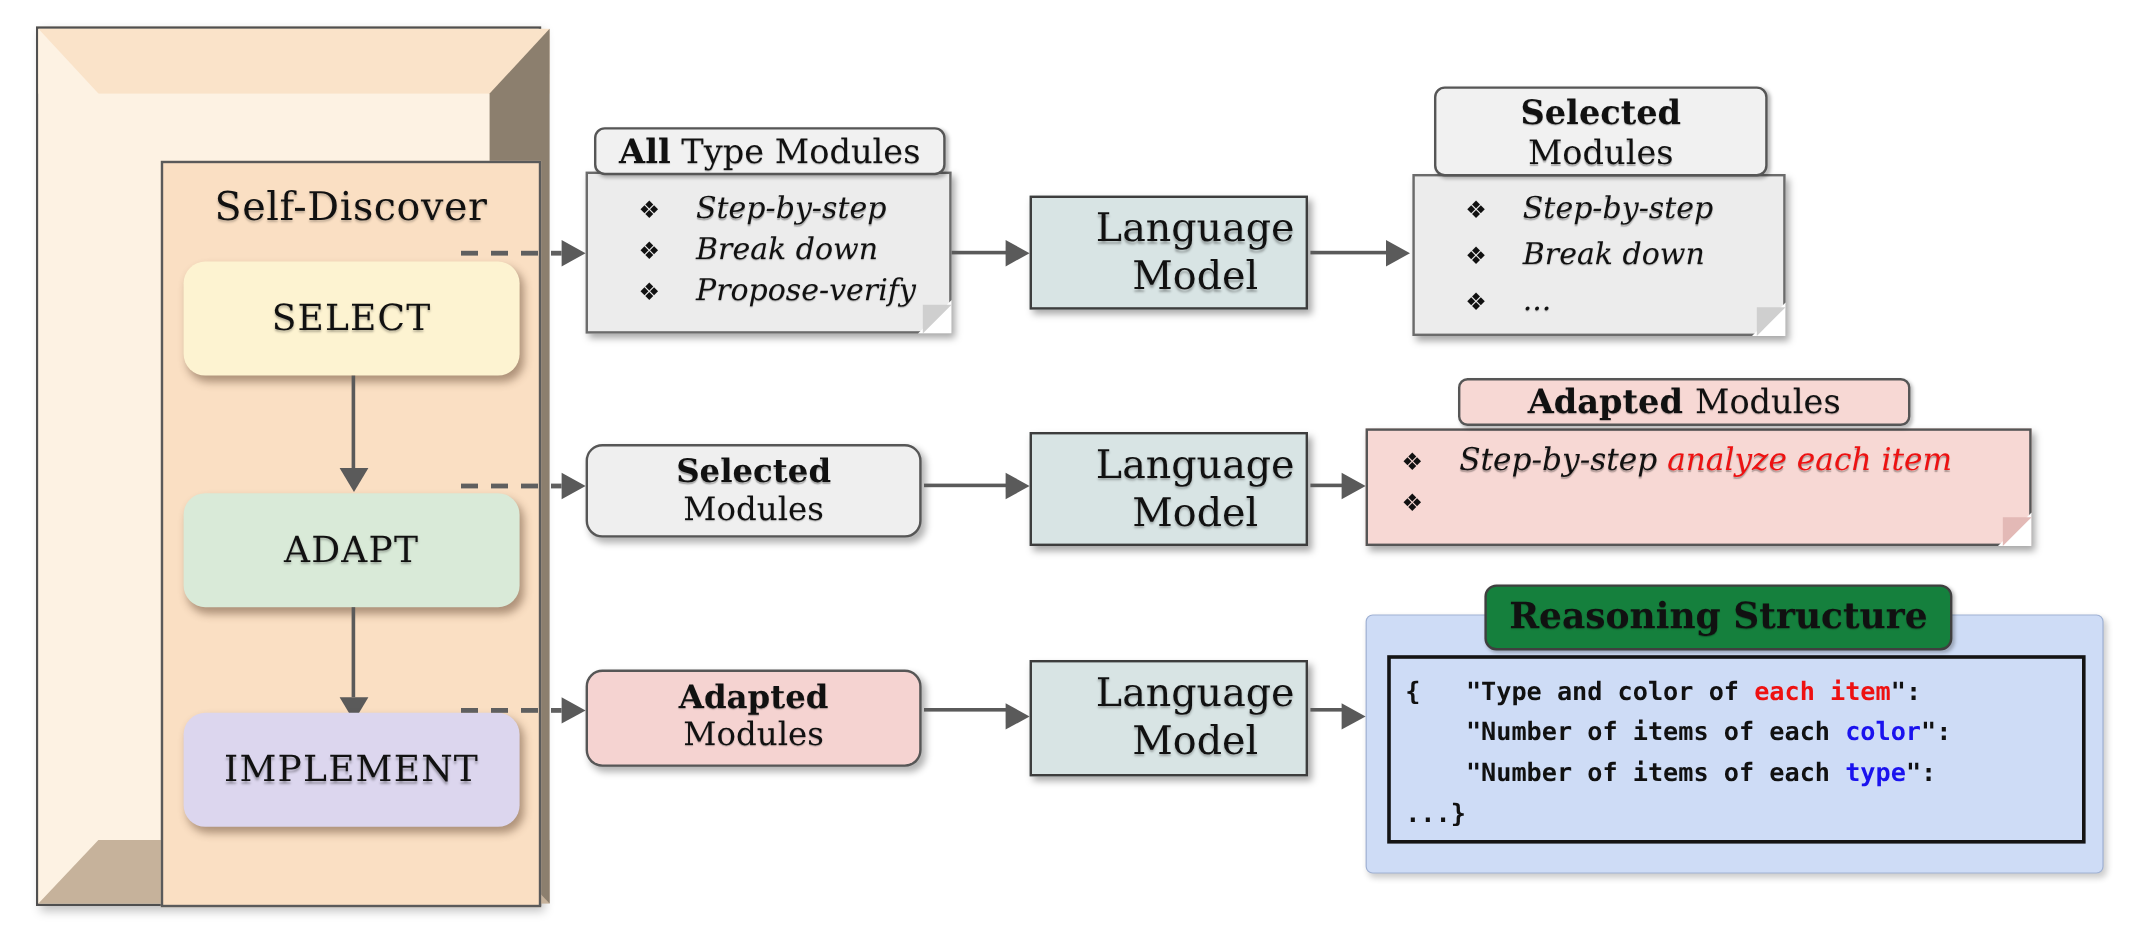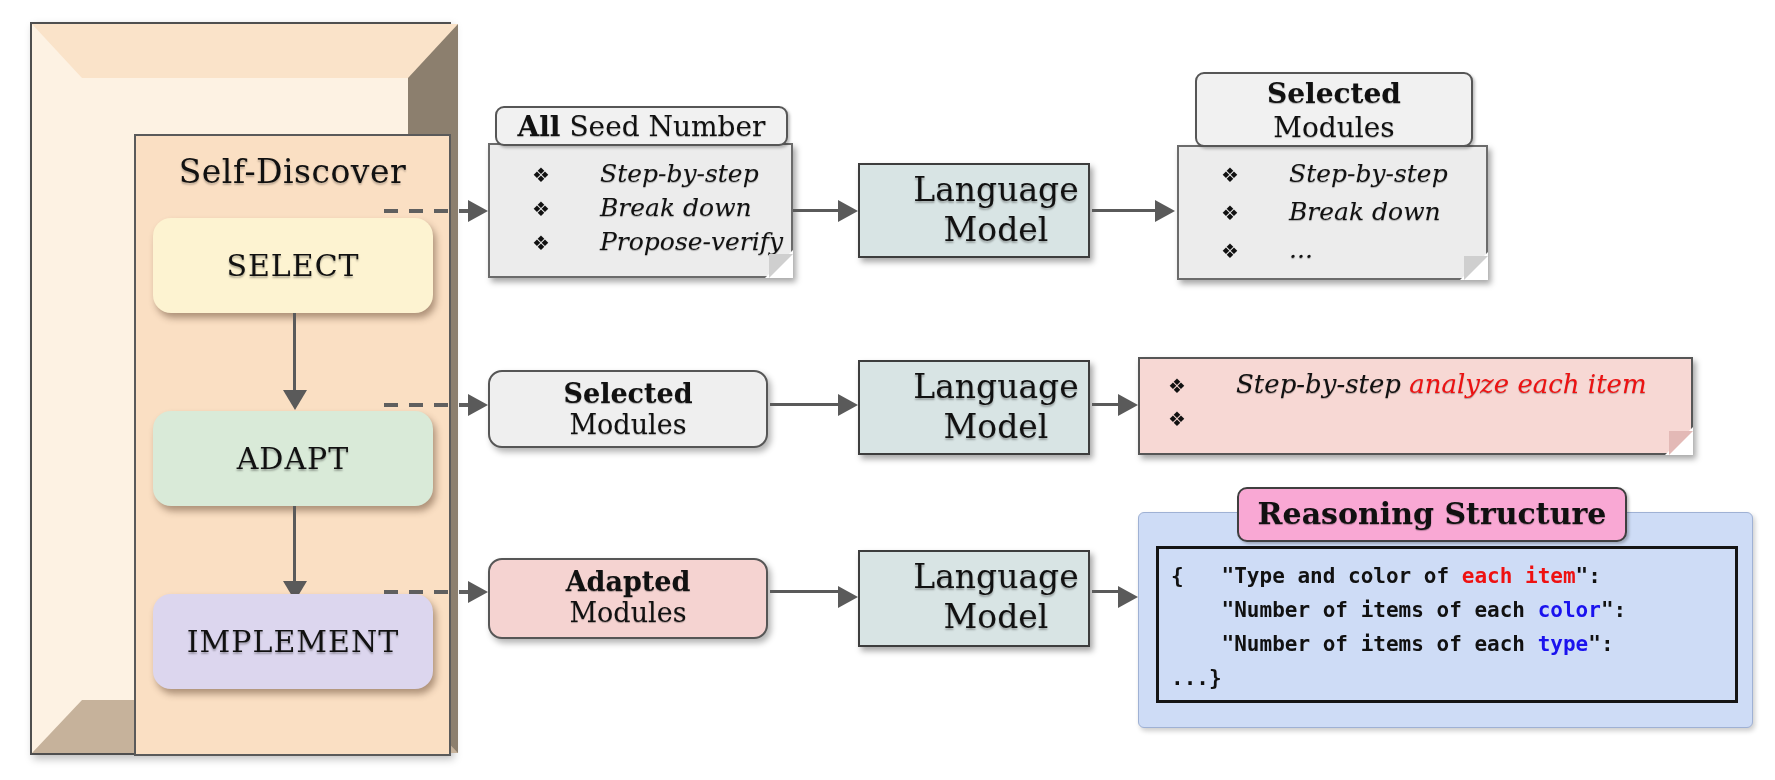--- a/index.html
+++ b/index.html
@@ -51,21 +51,21 @@
        box-shadow:2px 2px 3px rgba(0,0,0,.25);}
   .fold-cut{position:absolute;right:-2px;bottom:-2px;width:0;height:0;
             border-bottom:28px solid #ffffff;border-left:28px solid transparent;}
   .fold-flap{position:absolute;right:-2px;bottom:-2px;width:0;height:0;
              border-top:24px solid #cfcfcf;border-right:24px solid transparent;}
   .fold-flap.pink{border-top-color:#e3b9b6;}
   .mods{display:flex;flex-direction:column;}
   .mod-row{display:flex;align-items:baseline;}
   .bullet{font-family:"DejaVu Sans","Liberation Sans",sans-serif;font-size:20px;
           margin-left:42px;width:30px;flex:0 0 auto;}
-  .mod-text{font-style:italic;font-size:25px;margin-left:38px;white-space:nowrap;
+  .mod-text{font-style:italic;font-size:25px;margin-left:18px;white-space:nowrap;
             text-shadow:0 1px 1px rgba(0,0,0,.3);}
   b,.bold{font-weight:bold;text-align:center;}
 
   
   .note-seed{left:488px;top:143px;width:305px;height:135px;}
   .tab-seed{left:495px;top:106px;width:293px;height:40px;font-size:28px;line-height:37px;
             text-shadow:0 1px 1px rgba(0,0,0,.3);}
   .note-seed .mods{padding-top:14px;}
   .note-seed .mod-row{height:34px;}
   .a1a{left:793px;width:47px;} .ah1a{left:838px;top:200px;}
@@ -100,21 +100,21 @@
   .note-adapted .mod-row{height:38px;}
   .note-adapted .bullet{margin-left:28px;}
   .note-adapted .mod-text{font-size:26px;}
 
   
   .a3a{left:770px;width:70px;} .ah3a{left:838px;top:586px;}
   .a3b{left:1092px;width:28px;} .ah3b{left:1118px;top:586px;}
   .blue-panel{position:absolute;left:1138px;top:512px;width:615px;height:216px;
               background:#cedcf6;border:1px solid #9fb1d4;border-radius:6px;
               box-sizing:border-box;box-shadow:2px 3px 5px rgba(0,0,0,.2);}
-  .tab-reason{left:1237px;top:487px;width:390px;height:55px;background:#f9a8d4;
+  .tab-reason{left:1237px;top:487px;width:390px;height:55px;background:#15803d;
               font-size:30px;line-height:50px;font-weight:bold;border-radius:10px;
               border-color:#3f3f3f;text-shadow:0 1px 1px rgba(0,0,0,.3);}
   .code-box{position:absolute;left:17px;top:33px;width:582px;height:157px;
             border:3px solid #141414;box-sizing:border-box;padding:10px 12px;
             font-family:"DejaVu Sans Mono","Liberation Mono",monospace;
             font-weight:bold;font-size:21px;line-height:34px;}
   .code-line{white-space:pre;}
   .seg{white-space:pre;}
   [data-color="red"]{color:var(--c-red,#ee1111);}
   [data-color="blue"]{color:var(--c-blue,#1a12ee);}
@@ -150,21 +150,21 @@
   </div>
 
   <div class="dashline d1"></div>
   <div class="ahead dh1"></div>
   <div class="dashline d2"></div>
   <div class="ahead dh2"></div>
   <div class="dashline d3"></div>
   <div class="ahead dh3"></div>
 
   <div class="tab tab-seed">
-    <span class="bold">All</span><span> Seed Number</span>
+    <span class="bold">All</span><span> Type Modules</span>
   </div>
   <div class="note note-seed">
     <div class="mods">
       <div class="mod-row">
         <span class="bullet">❖</span>
         <span class="mod-text">Step-by-step</span>
       </div>
       <div class="mod-row">
         <span class="bullet">❖</span>
         <span class="mod-text">Break down</span>
@@ -221,20 +221,23 @@
   <div class="ahead ah2a"></div>
 
   <div class="lm-box lm2">
     <div>Language</div>
     <div>Model</div>
   </div>
 
   <div class="harrow d2 a2b"></div>
   <div class="ahead ah2b"></div>
 
+  <div class="tab tab-adapted">
+    <span class="bold">Adapted</span><span class="gap-left">Modules</span>
+  </div>
   <div class="note note-adapted">
     <div class="mods">
       <div class="mod-row">
         <span class="bullet">❖</span>
         <span class="mod-text"><span class="seg" data-color="black">Step-by-step </span><span class="seg" data-color="red">analyze each item</span></span>
       </div>
       <div class="mod-row">
         <span class="bullet">❖</span>
       </div>
     </div>

